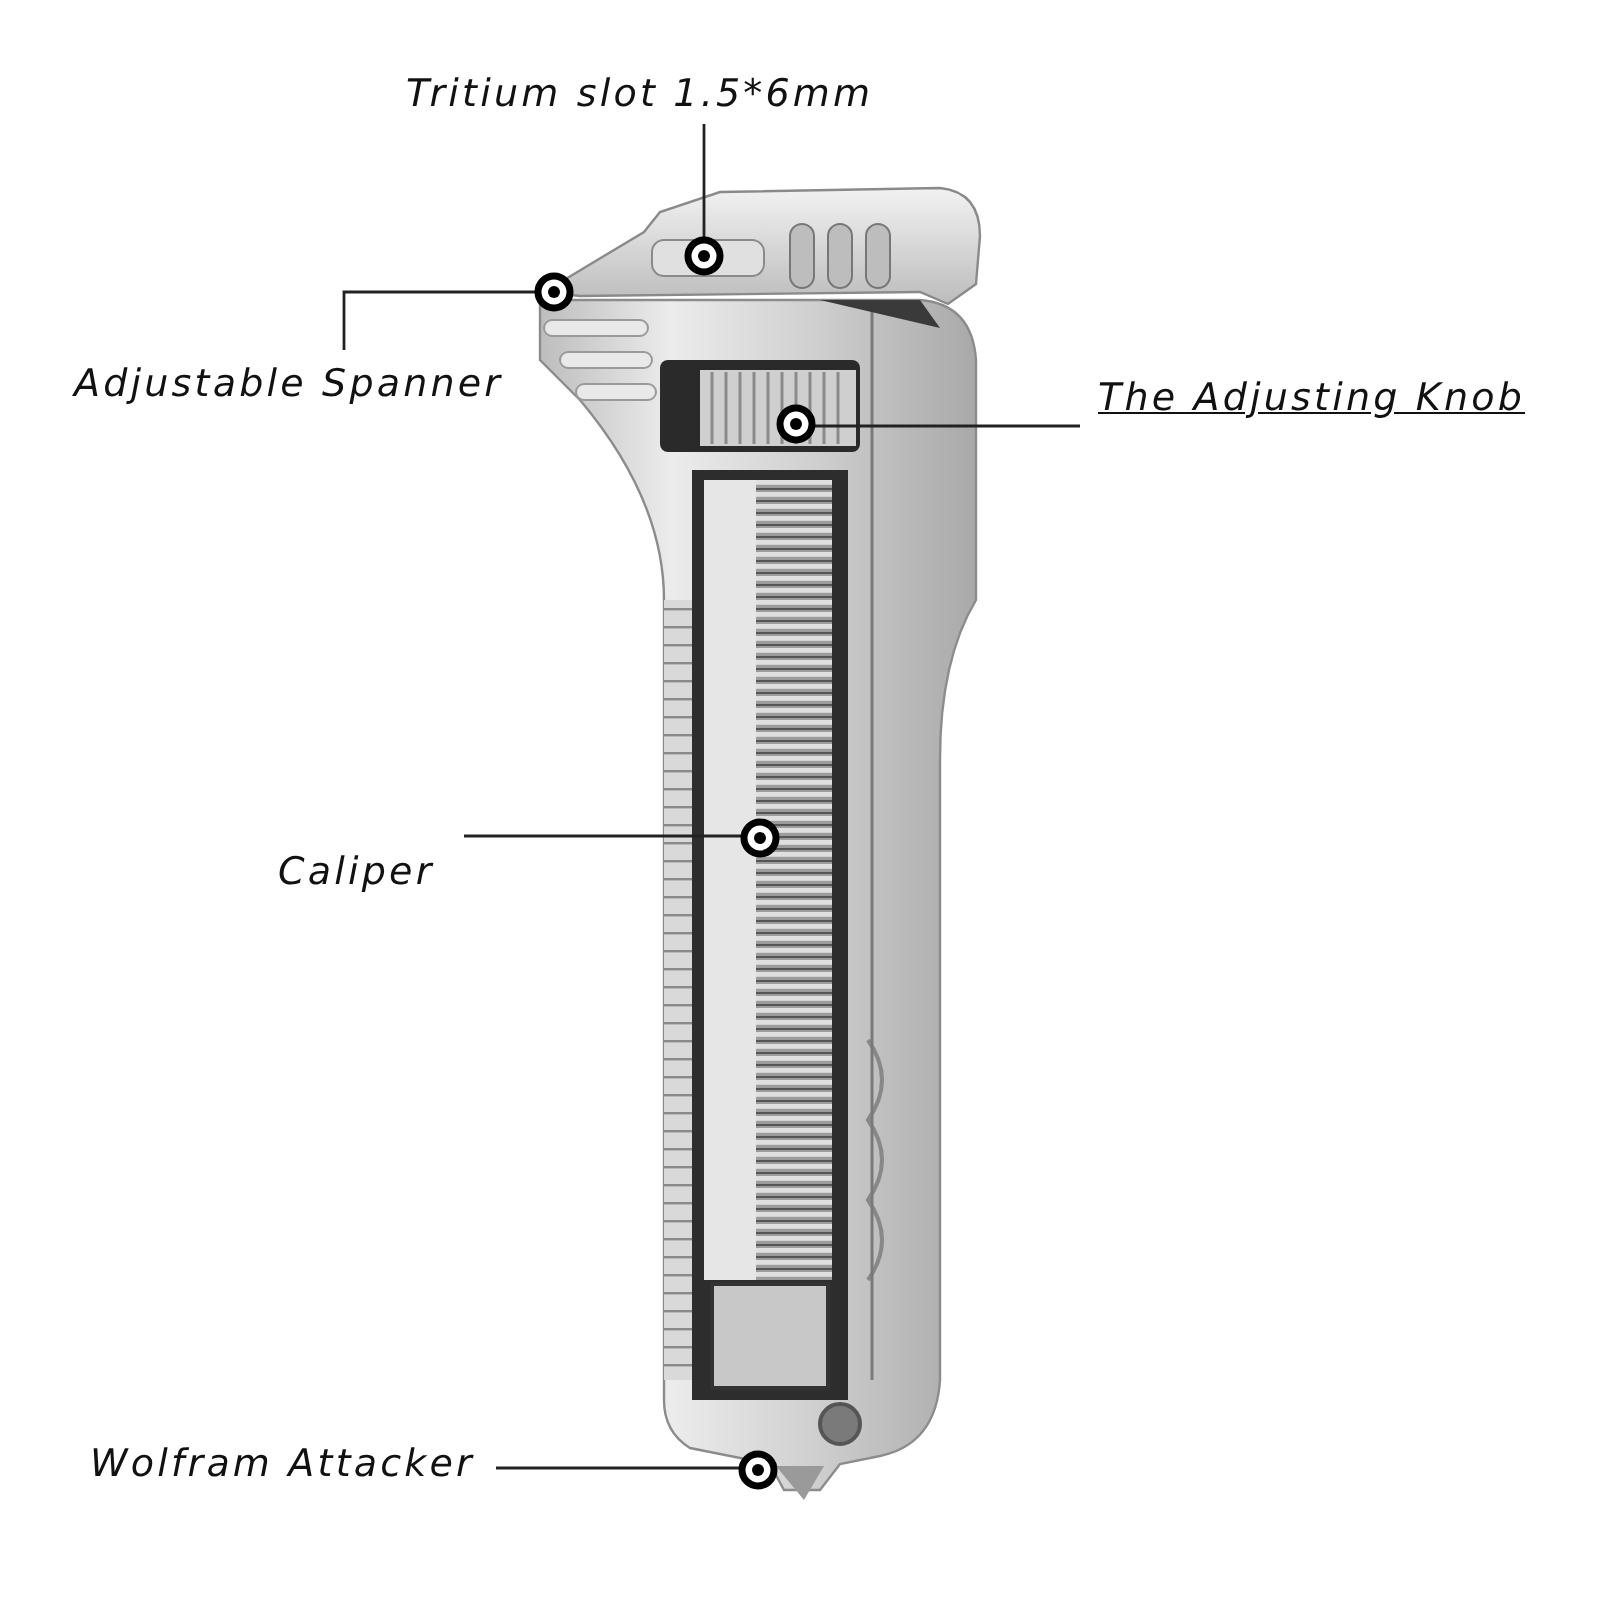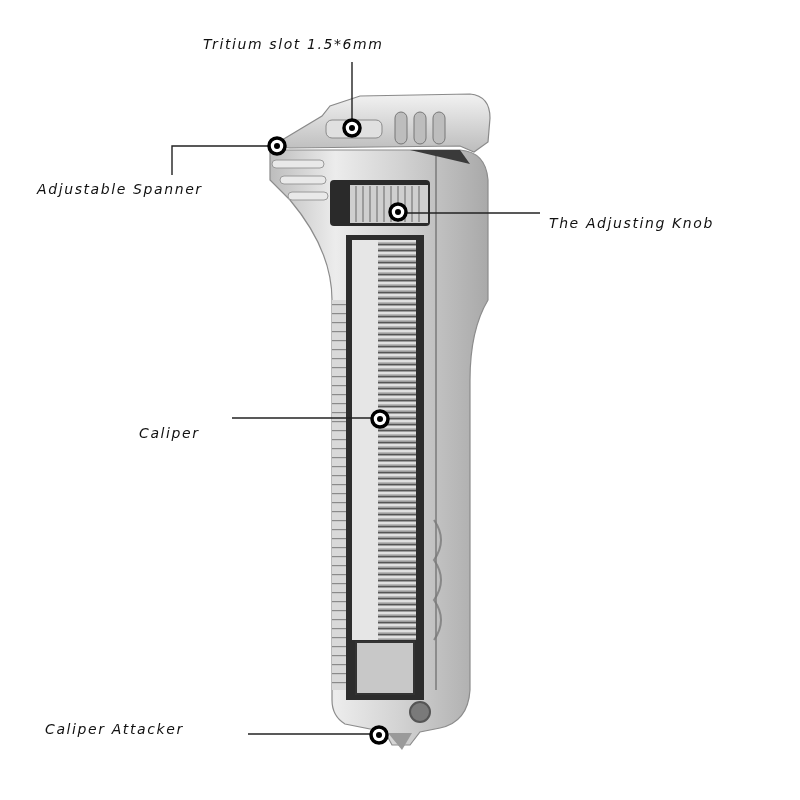--- a/index.html
+++ b/index.html
@@ -1,17 +1,17 @@
 <!DOCTYPE html>
 <html><head>
 <meta charset="utf-8">
 <style>
   html,body{margin:0;padding:0;background:#ffffff;}
   body{width:800px;height:800px;position:relative;overflow:hidden;font-family:"DejaVu Sans","Liberation Sans",sans-serif;}
-  .label{position:absolute;font-style:italic;font-size:14px;letter-spacing:1.6px;color:#111;white-space:nowrap;}
+  .label{position:absolute;font-style:italic;font-size:19px;letter-spacing:1.6px;color:#111;white-space:nowrap;}
   svg.tool{position:absolute;left:0;top:0;}
 </style>
 </head>
 <body>
 
 <svg class="tool" width="800" height="800" viewBox="0 0 800 800">
   <defs>
     <linearGradient id="metal" x1="0" x2="1" y1="0" y2="0">
       <stop offset="0" stop-color="#bdbdbd"></stop>
       <stop offset="0.3" stop-color="#ececec"></stop>
@@ -109,15 +109,15 @@
       </g>
     <g>
         <circle cx="379" cy="735" r="8" fill="#fff" stroke="#000" stroke-width="3.5"></circle>
         <circle cx="379" cy="735" r="3" fill="#000"></circle>
       </g>
   </g>
 </svg>
 
 <div class="label" style="left:203px;top:36px;">Tritium slot 1.5*6mm</div>
 <div class="label" style="left:37px;top:181px;text-align:center;">Adjustable Spanner</div>
-<div class="label" style="left:549px;top:215px;">The Adjusting Knob</div>
+<div class="label" style="left:549px;top:188px;text-decoration:underline;">The Adjusting Knob</div>
 <div class="label" style="left:139px;top:425px;">Caliper</div>
-<div class="label" style="left:45px;top:721px;">Caliper Attacker</div>
+<div class="label" style="left:45px;top:721px;">Wolfram Attacker</div>
 
 </body></html>

